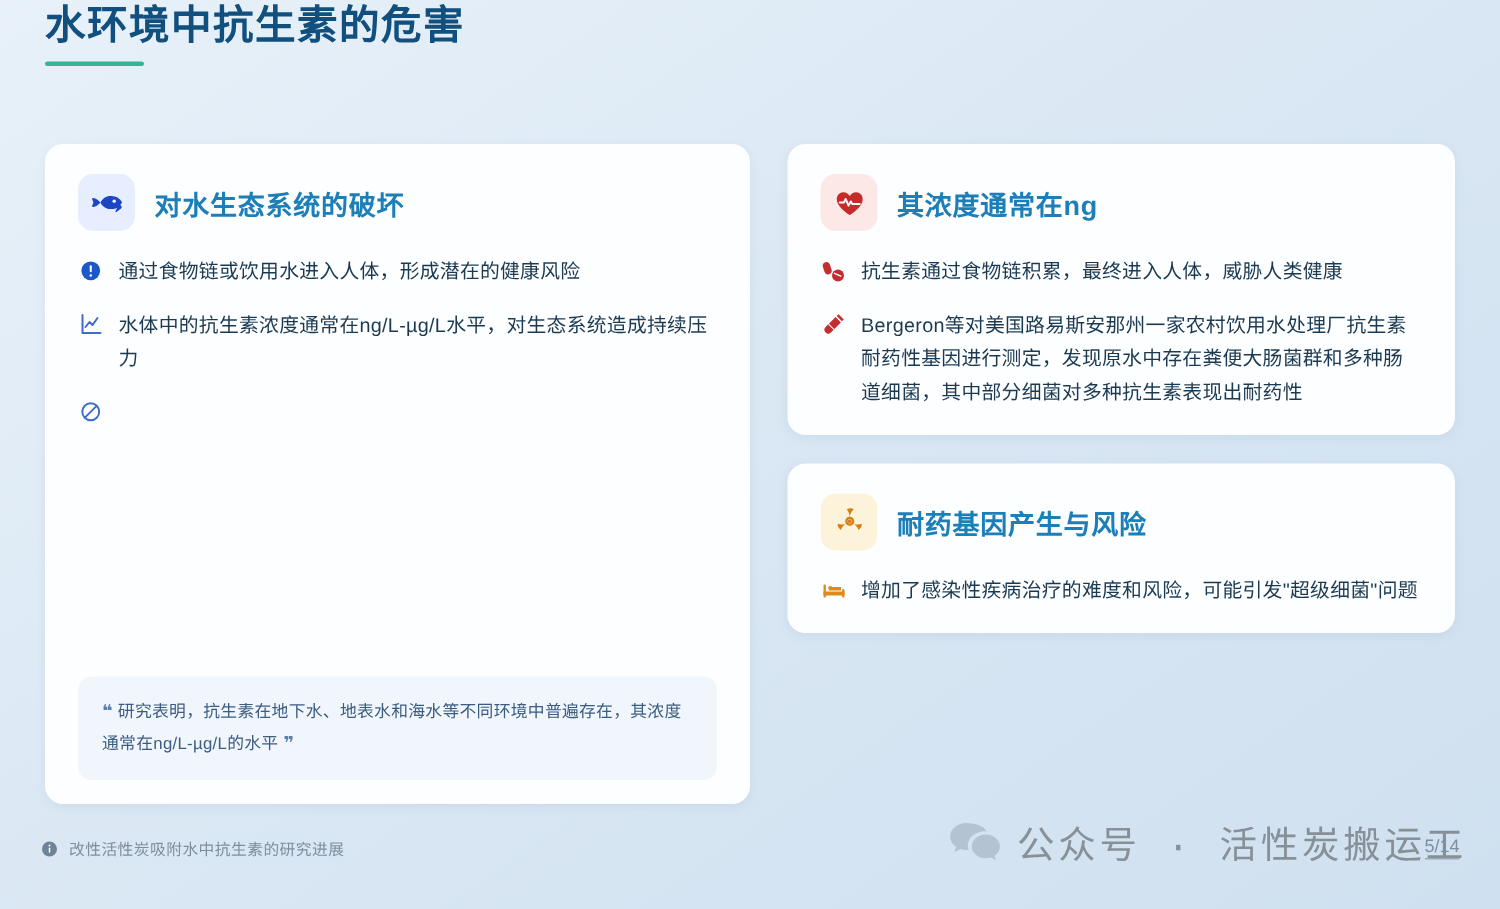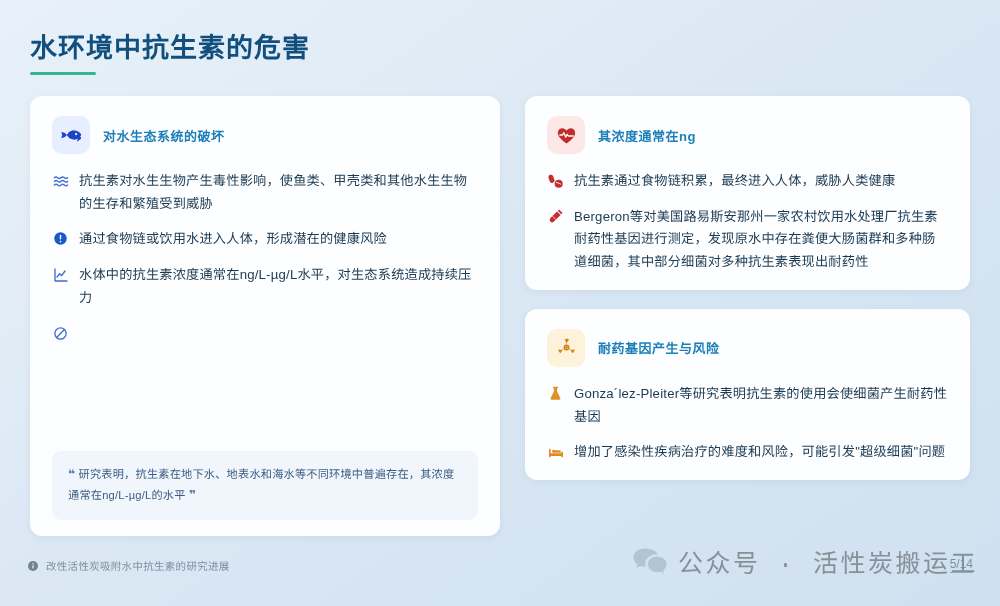--- a/index.html
+++ b/index.html
@@ -8,21 +8,21 @@
     width:1000px; height:606px;
     font-family:"Liberation Sans","DejaVu Sans",sans-serif;
     overflow:hidden;
   }
   body {
     background:linear-gradient(145deg,#e8f1f9 0%,#dbe8f4 45%,#cfe0f0 100%);
     position:relative;
   }
 
   
-  .title-wrap { position:absolute; left:30px; top:32px; }
+  .title-wrap { position:absolute; left:30px; top:1px; }
   .page-title {
     font-size:27px; font-weight:bold; color:#11507e;
     letter-spacing:1px; line-height:1.2;
   }
   .title-rule {
     margin-top:8px; width:66px; height:3px;
     background:#35b592; border-radius:2px;
   }
 
   
@@ -49,21 +49,21 @@
   .card-head { display:flex; align-items:center; gap:13px; margin-bottom:16px; }
   .head-icon {
     width:38px; height:38px; border-radius:10px;
     display:flex; align-items:center; justify-content:center;
     flex:0 0 38px;
   }
   .head-icon.blue   { background:#e6eeff; }
   .head-icon.pink   { background:#fde8e8; }
   .head-icon.yellow { background:#fdf3da; }
   .card-title {
-    font-size:13px; font-weight:bold; color:#1c7fb8; letter-spacing:.5px;
+    font-size:18px; font-weight:bold; color:#1c7fb8; letter-spacing:.5px;
   }
 
   
   .bullets { display:flex; flex-direction:column; gap:13px; }
   .bullet { display:flex; gap:10px; align-items:flex-start; }
   .b-icon {
     flex:0 0 17px; width:17px; height:17px; margin-top:2px;
     display:flex; align-items:center; justify-content:center;
   }
   .b-text {
@@ -124,30 +124,20 @@
             <path d="M15.5 7.2c-3.4 0-6.3 1.9-7.7 4.8 1.4 2.9 4.3 4.8 7.7 4.8 1.6 0 3-.4 4.3-1.1l-1.3 2.7c-.2.4.3.8.7.5l3.4-2.6c.6-.5.6-1.5 0-2l-3.4-2.6c-.4-.3-.9.1-.7.5l1.3 2.7c-1.3-.7-2.7-1.1-4.3-1.1z"></path>
             <path d="M15.4 7.2c-3.5 0-6.4 2-7.8 4.8 1.4 2.8 4.3 4.8 7.8 4.8 3.6 0 6.6-2.1 7.9-5-1.3-2.6-4.3-4.6-7.9-4.6z"></path>
             <path d="M7.6 12c-1.3-1.7-3.2-2.9-5.3-3.3-.5-.1-.9.4-.7.9l.9 2.4-.9 2.4c-.2.5.2 1 .7.9 2.1-.4 4-1.6 5.3-3.3z"></path>
             <circle cx="17.6" cy="11" r="1.25" fill="#ffffff"></circle>
           </svg>
         </div>
         <div class="card-title">对水生态系统的破坏</div>
       </div>
 
       <div class="bullets">
-        <div class="bullet">
-          <span class="b-icon">
-            <svg width="16" height="16" viewBox="0 0 24 24" fill="none" stroke="#4a6fd4" stroke-width="2.1" stroke-linecap="round">
-              <path d="M2 7c2-1.6 3.4-1.6 5 0 1.6 1.6 3 1.6 5 0 1.6-1.6 3-1.6 5 0 1.5 1.5 3 1.5 5 0"></path>
-              <path d="M2 12.5c2-1.6 3.4-1.6 5 0 1.6 1.6 3 1.6 5 0 1.6-1.6 3-1.6 5 0 1.5 1.5 3 1.5 5 0"></path>
-              <path d="M2 18c2-1.6 3.4-1.6 5 0 1.6 1.6 3 1.6 5 0 1.6-1.6 3-1.6 5 0 1.5 1.5 3 1.5 5 0"></path>
-            </svg>
-          </span>
-          <span class="b-text">抗生素对水生生物产生毒性影响，使鱼类、甲壳类和其他水生生物的生存和繁殖受到威胁</span>
-        </div>
         <div class="bullet">
           <span class="b-icon">
             <svg width="15" height="15" viewBox="0 0 24 24" fill="#1d58c9">
               <circle cx="12" cy="12" r="10"></circle>
               <rect x="10.9" y="6" width="2.2" height="7.6" rx="1.1" fill="#ffffff"></rect>
               <circle cx="12" cy="17" r="1.3" fill="#ffffff"></circle>
             </svg>
           </span>
           <span class="b-text">通过食物链或饮用水进入人体，形成潜在的健康风险</span>
         </div>
@@ -224,29 +214,20 @@
             <path d="M9.8 13.3C7.3 14.7 6 16.6 5.3 18.6c-2.3-2-2.6-2.9-2.4-4.7 2.1.8 4.5 1 6.9-.6z" fill="#d58017" stroke="none"></path>
             <path d="M14.2 13.3c2.5 1.4 3.8 3.3 4.5 5.3 2.3-2 2.6-2.9 2.4-4.7-2.1.8-4.5 1-6.9-.6z" fill="#d58017" stroke="none"></path>
             <circle cx="12" cy="12" r="1.5" fill="#d58017" stroke="none"></circle>
           </svg>
         </div>
         <div class="card-title">耐药基因产生与风险</div>
       </div>
       <div class="bullets">
         <div class="bullet">
           <span class="b-icon">
-            <svg width="15" height="15" viewBox="0 0 24 24" fill="#dd9326">
-              <path d="M8.5 2h7v2h-1v4.2l4.9 10.4A2 2 0 0 1 17.6 22H6.4a2 2 0 0 1-1.8-3.4L9.5 8.2V4h-1z"></path>
-              <rect x="8" y="1.2" width="8" height="1.9" rx=".9"></rect>
-            </svg>
-          </span>
-          <span class="b-text">Gonza´lez-Pleiter等研究表明抗生素的使用会使细菌产生耐药性基因</span>
-        </div>
-        <div class="bullet">
-          <span class="b-icon">
             <svg width="16" height="16" viewBox="0 0 24 24" fill="#e08a1b">
               <rect x="1.5" y="7" width="2.4" height="13" rx="1"></rect>
               <rect x="1.5" y="14" width="21" height="4" rx="1"></rect>
               <rect x="20.1" y="11.5" width="2.4" height="8.5" rx="1"></rect>
               <path d="M7 13V9.5h12V13z"></path>
               <circle cx="8.3" cy="10.6" r="2.1"></circle>
             </svg>
           </span>
           <span class="b-text">增加了感染性疾病治疗的难度和风险，可能引发"超级细菌"问题</span>
         </div>

